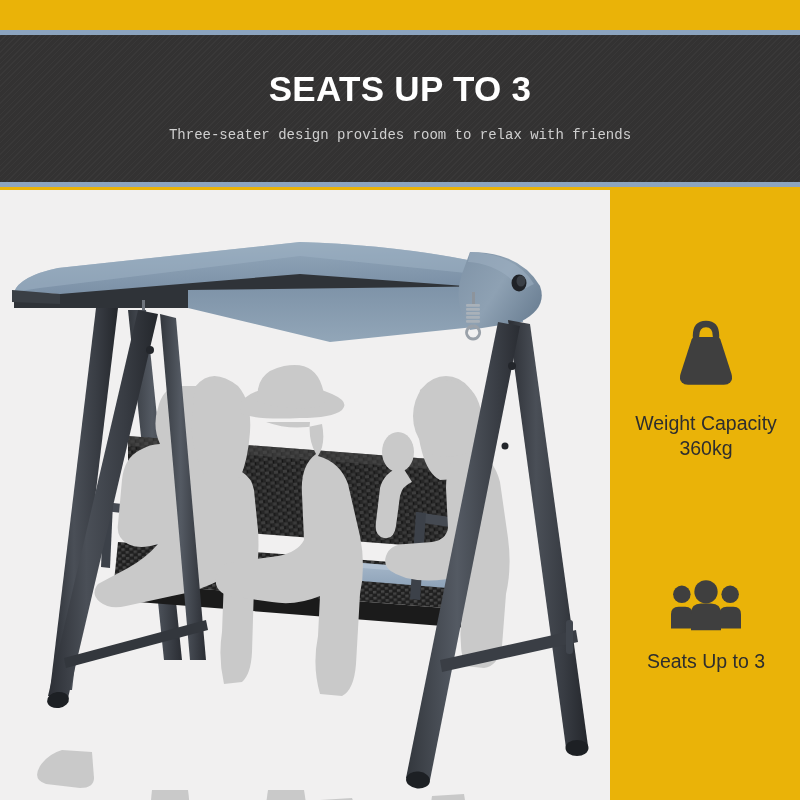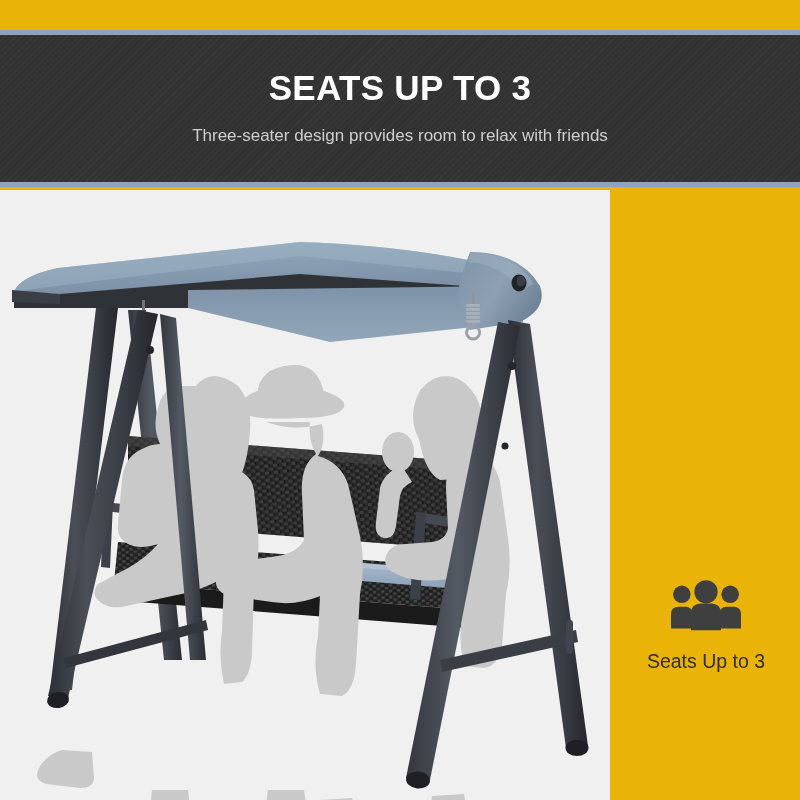--- a/index.html
+++ b/index.html
@@ -71,26 +71,26 @@
     font-size: 35px;
     font-weight: bold;
     letter-spacing: 0.3px;
     line-height: 1;
     margin: 0 0 22px 0;
     text-align: center;
     font-family: "Liberation Sans", sans-serif;
   }
   .banner-subtitle {
     color: #cfcfcf;
-    font-size: 17px;
+    font-size: 14px;
     font-weight: normal;
     line-height: 1;
     margin: 0;
     text-align: center;
-    font-family: Liberation Sans, sans-serif;
+    font-family: Liberation Mono, monospace;
   }
 
   
   .product-stage {
     position: absolute;
     left: 0;
     top: 190px;
     width: 610px;
     height: 610px;
     background: #f1f0f0;
@@ -386,20 +386,37 @@
       <rect x="566" y="430" width="7" height="34" rx="3" fill="#41464e"></rect>
 
       <ellipse cx="150" cy="160" rx="4" ry="4" fill="#23262b"></ellipse>
       <ellipse cx="512" cy="176" rx="4" ry="4" fill="#23262b"></ellipse>
       <ellipse cx="505" cy="256" rx="3.5" ry="3.5" fill="#23262b"></ellipse>
     </svg>
   </div>
 
   <div class="features">
 
+    <div class="feature feature-weight">
+      <svg class="feature-icon" viewBox="0 0 80 80">
+        <path d="M 30 21 q 0 -12 10 -12 q 10 0 10 12" fill="none" stroke="#3f3f3f" stroke-width="6.5" stroke-linecap="round"></path>
+        <path d="M 29 22
+                 q -2.5 0 -3.4 2.4
+                 L 14.5 59
+                 q -1.6 5 1.2 8.2
+                 q 2.3 2.6 6.4 2.6
+                 h 35.8
+                 q 4.1 0 6.4 -2.6
+                 q 2.8 -3.2 1.2 -8.2
+                 L 54.4 24.4
+                 Q 53.5 22 51 22 Z" fill="#3f3f3f"></path>
+      </svg>
+      <span class="feature-label">Weight Capacity</span>
+      <span class="feature-value">360kg</span>
+    </div>
 
     <div class="feature feature-seats">
       <svg class="feature-icon" viewBox="0 0 96 62">
 
         <circle cx="19" cy="17" r="10.5" fill="#3f3f3f"></circle>
         <path d="M 6 58 L 6 41 q 0 -9 9 -9 h 8 q 9 0 9 9 L 32 58 Z" fill="#3f3f3f"></path>
 
         <circle cx="77" cy="17" r="10.5" fill="#3f3f3f"></circle>
         <path d="M 64 58 L 64 41 q 0 -9 9 -9 h 8 q 9 0 9 9 L 90 58 Z" fill="#3f3f3f"></path>
 

